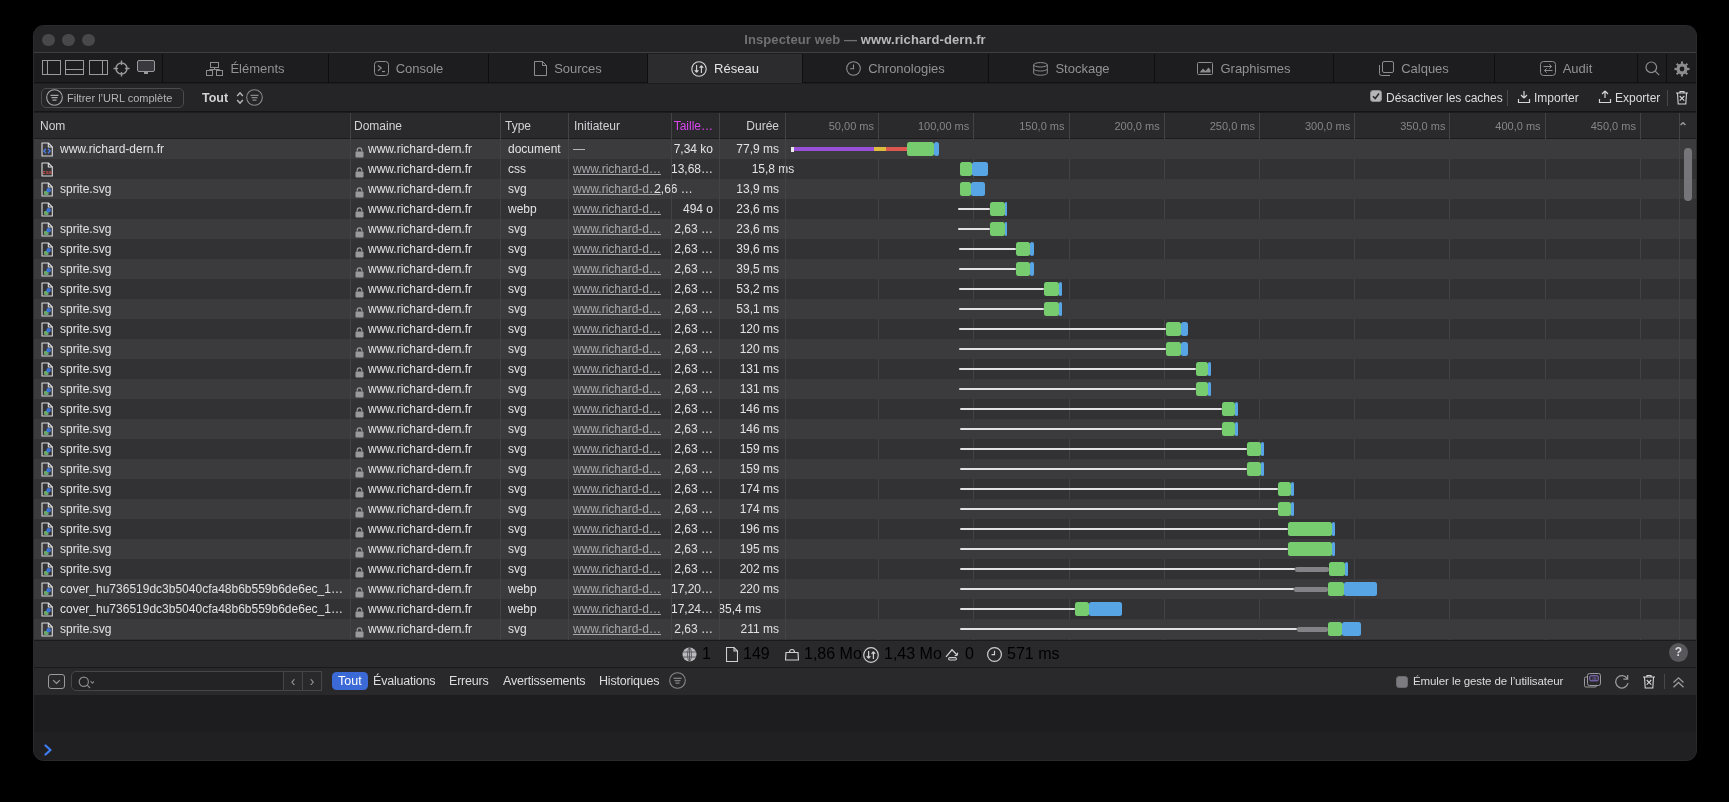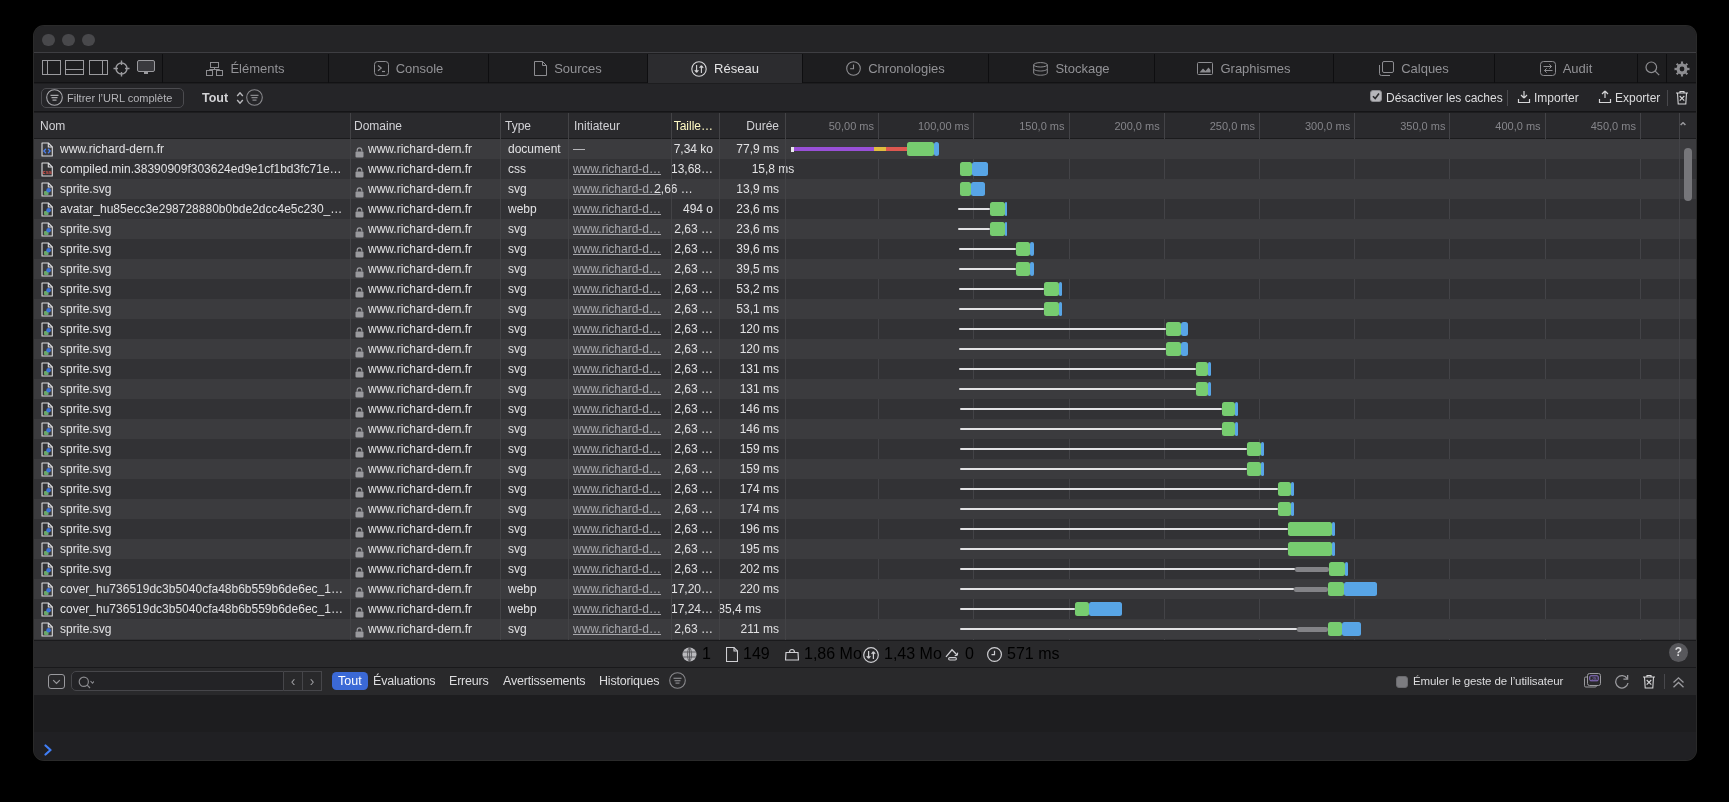--- a/index.html
+++ b/index.html
@@ -44,20 +44,21 @@
 .sfield{position:absolute;left:37px;top:4px;width:213px;height:20px;border:1px solid #46464a;border-radius:5px 0 0 5px;background:#232326}
 .snav{position:absolute;top:4px;width:19px;height:20px;border:1px solid #46464a;border-left:none;color:#9b9b9f;text-align:center;line-height:18px;font-size:14px}
 .qmark{position:absolute;left:1635px;top:617px;width:19px;height:19px;border-radius:50%;background:#58585c;color:#d9d9db;font-size:12px;font-weight:bold;text-align:center;line-height:19px}
 
 </style></head><body>
 <div class="win">
 <div class="titlebar"></div>
 <div class="dot" style="left:8px"></div>
 <div class="dot" style="left:28px"></div>
 <div class="dot" style="left:48px"></div>
+<div class="title"><span style="color:#707074">Inspecteur web — </span><span style="color:#b9b9bd">www.richard-dern.fr</span></div>
 <div class="tabbar"></div>
 <div class="abs" style="left:8px;top:34px"><svg width="19" height="15" viewBox="0 0 19 15">
         <rect x="0.5" y="0.5" width="18" height="14" fill="none" stroke="#9a9a9e"></rect>
         <line x1="5.5" y1="0.5" x2="5.5" y2="14.5" stroke="#9a9a9e"></line>
       </svg></div>
 <div class="abs" style="left:31px;top:34px"><svg width="19" height="15" viewBox="0 0 19 15">
         <rect x="0.5" y="0.5" width="18" height="14" fill="none" stroke="#9a9a9e"></rect>
         <line x1="0.5" y1="9.5" x2="18.5" y2="9.5" stroke="#9a9a9e"></line>
       </svg></div>
 <div class="abs" style="left:55px;top:34px"><svg width="19" height="15" viewBox="0 0 19 15">
@@ -192,21 +193,21 @@
 <div class="abs" style="left:1633px;top:64px;width:1px;height:16px;background:#48484c"></div>
 <div class="abs" style="left:1641px;top:64px"><svg width="14" height="15" viewBox="0 0 14 15">
         <path d="M1 3 h12 M5 3 V1.5 h4 V3 M2.5 3 l0.7 11 h7.6 L11.5 3" stroke="#d6d6d8" stroke-width="1.1" fill="none"></path>
         <path d="M4.7 6 l4.6 4.6 M9.3 6 l-4.6 4.6" stroke="#d6d6d8" stroke-width="1.1"></path>
       </svg></div>
 <div class="hdr"></div>
 <div class="abs" style="left:6px;top:87px;height:26px;line-height:26px;color:#d2d2d6;font-size:12px">Nom</div>
 <div class="abs" style="left:320px;top:87px;height:26px;line-height:26px;color:#d2d2d6;font-size:12px">Domaine</div>
 <div class="abs" style="left:471px;top:87px;height:16px;line-height:26px;color:#d2d2d6;font-size:12px">Type</div>
 <div class="abs" style="left:540px;top:87px;height:26px;line-height:26px;color:#d2d2d6;font-size:12px">Initiateur</div>
-<div class="abs r" style="left:610px;top:87px;width:69px;height:26px;line-height:26px;color:#fef9c3;font-size:12px;text-align:right">Taille…</div>
+<div class="abs r" style="left:610px;top:87px;width:69px;height:26px;line-height:26px;color:#d946ef;font-size:12px;text-align:right">Taille…</div>
 <div class="abs r" style="left:690px;top:87px;width:55px;height:26px;line-height:26px;color:#d2d2d6;font-size:12px;text-align:right">Durée</div>
 <div class="tl-label" style="left:754.0px;width:86px">50,00 ms</div>
 <div class="tl-label" style="left:849.3px;width:86px">100,00 ms</div>
 <div class="tl-label" style="left:944.5px;width:86px">150,0 ms</div>
 <div class="tl-label" style="left:1039.7px;width:86px">200,0 ms</div>
 <div class="tl-label" style="left:1135.0px;width:86px">250,0 ms</div>
 <div class="tl-label" style="left:1230.2px;width:86px">300,0 ms</div>
 <div class="tl-label" style="left:1325.4px;width:86px">350,0 ms</div>
 <div class="tl-label" style="left:1420.6px;width:86px">400,0 ms</div>
 <div class="tl-label" style="left:1515.9px;width:86px">450,0 ms</div>
@@ -243,21 +244,20 @@
 <span class="abs" style="left:851.5px;top:8px;width:21.5px;height:4px;background:#de5850"></span>
 <span class="bar bg" style="left:873px;width:26.5px"></span>
 <span class="bar bb" style="left:899.5px;width:5px"></span>
 </div>
 <div class="row" style="top:133px">
 <span class="cell" style="left:7px;top:3px"><svg width="13" height="15" viewBox="0 0 13 15">
           <path d="M1 1 h6.3 l4 4 v9 h-10.3 z" fill="none" stroke="#dcdcde" stroke-width="1.1" stroke-linejoin="round"></path>
           <path d="M7.3 1 v4 h4" fill="none" stroke="#dcdcde" stroke-width="1.1" stroke-linejoin="round"></path>
           <text x="6.2" y="11.8" font-family="Liberation Sans" font-size="5.6" font-weight="bold" fill="#e0564e" text-anchor="middle">css</text>
         </svg></span>
-<span class="cell" style="left:26px;width:288px">compiled.min.38390909f303624ed9e1cf1bd3fc71e…</span>
 <span class="cell" style="left:321px;top:5px"><svg width="9" height="11" viewBox="0 0 9 11">
           <rect x="0.5" y="4.5" width="8" height="6" rx="1" fill="#9a9a9e"></rect>
           <path d="M2.2 4.5 v-1.3 a2.3 2.3 0 0 1 4.6 0 v1.3" fill="none" stroke="#9a9a9e" stroke-width="1.2"></path>
         </svg></span>
 <span class="cell" style="left:334px;width:130px">www.richard-dern.fr</span>
 <span class="cell" style="left:474px;width:56px">css</span>
 <span class="cell link" style="left:539px;width:97px">www.richard-d…</span>
 <span class="cell r" style="left:600px;width:79px;text-align:right">13,68…</span>
 <span class="cell r" style="left:699px;width:80px;text-align:center">15,8 ms</span>
 <span class="bar bg" style="left:926px;width:12px"></span>
@@ -283,21 +283,20 @@
 <span class="bar bg" style="left:926px;width:11px"></span>
 <span class="bar bb" style="left:937px;width:14px"></span>
 </div>
 <div class="row" style="top:173px">
 <span class="cell" style="left:7px;top:3px"><svg width="13" height="15" viewBox="0 0 13 15">
           <path d="M1 1 h6.3 l4 4 v9 h-10.3 z" fill="none" stroke="#dcdcde" stroke-width="1.1" stroke-linejoin="round"></path>
           <path d="M7.3 1 v4 h4" fill="none" stroke="#dcdcde" stroke-width="1.1" stroke-linejoin="round"></path>
           <rect x="3" y="9" width="4.6" height="4" rx="1" fill="#6aa86a"></rect>
           <circle cx="7.6" cy="8.2" r="2.3" fill="#3e74d8"></circle>
         </svg></span>
-<span class="cell" style="left:26px;width:288px">avatar_hu85ecc3e298728880b0bde2dcc4e5c230_…</span>
 <span class="cell" style="left:321px;top:5px"><svg width="9" height="11" viewBox="0 0 9 11">
           <rect x="0.5" y="4.5" width="8" height="6" rx="1" fill="#9a9a9e"></rect>
           <path d="M2.2 4.5 v-1.3 a2.3 2.3 0 0 1 4.6 0 v1.3" fill="none" stroke="#9a9a9e" stroke-width="1.2"></path>
         </svg></span>
 <span class="cell" style="left:334px;width:130px">www.richard-dern.fr</span>
 <span class="cell" style="left:474px;width:56px">webp</span>
 <span class="cell link" style="left:539px;width:97px">www.richard-d…</span>
 <span class="cell r" style="left:600px;width:79px;text-align:right">494 o</span>
 <span class="cell r" style="left:665px;width:80px;text-align:right">23,6 ms</span>
 <span class="wl" style="left:924px;width:32px"></span>

